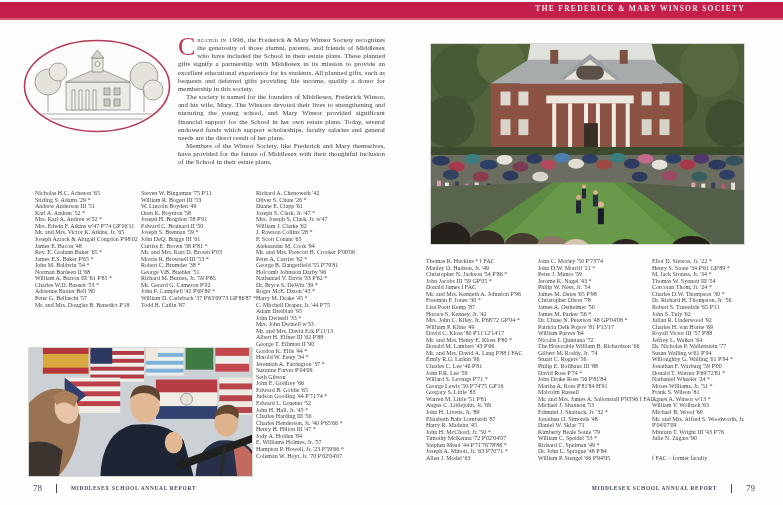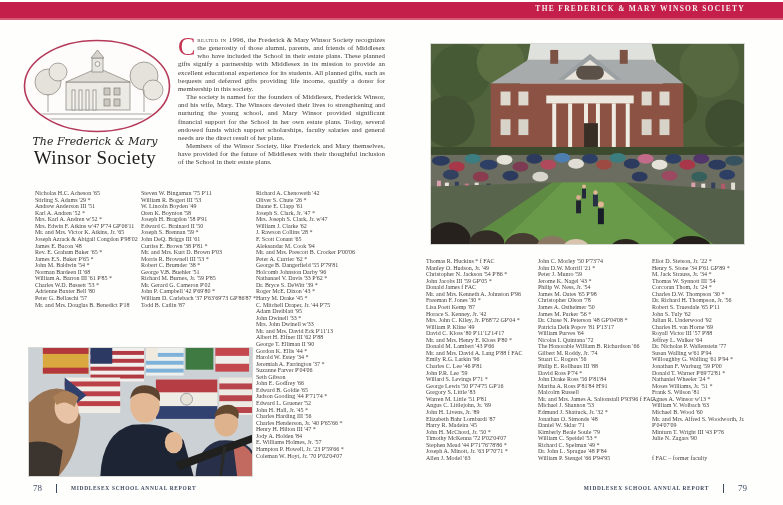--- a/index.html
+++ b/index.html
@@ -30,21 +30,21 @@
   .footnote{position:absolute;font-size:6px;color:#453e39;}
   
   .photo{position:absolute;border:1px solid #d8d8d4;box-sizing:border-box;}
   .photo svg{display:block;width:100%;height:100%;}
   
   .footer{position:absolute;top:483px;display:flex;align-items:center;gap:14px;color:#3e4a61;}
   .footer .pagenum{font-size:9px;font-family:"Liberation Serif",serif;}
   .footer .rule{width:1px;height:9px;background:#3e4a61;}
   .footer .ftitle{font-size:5.4px;font-weight:bold;letter-spacing:0.7px;}
   .footer-left{left:33px;}
-  .footer-right{right:36px;}
+  .footer-right{right:28px;}
 </style>
 </head>
 <body>
 
 <div class="spread">
 
   <div class="topbar"></div>
   <div class="topbar-label">THE FREDERICK &amp; MARY WINSOR SOCIETY</div>
 
   <div class="emblem">
@@ -74,24 +74,20 @@
         <circle cx="122" cy="38" r="14" fill="#e4e2da"></circle>
         <circle cx="131" cy="52" r="10" fill="#e9e7e0"></circle>
         <line x1="26" y1="56" x2="26" y2="74"></line>
         <line x1="122" y1="52" x2="122" y2="74"></line>
         <line x1="10" y1="76" x2="140" y2="76"></line>
         <line x1="18" y1="81" x2="132" y2="81"></line>
       </g>
     </svg>
   </div>
 
-  <div class="society-title">
-    <div class="line1">The Frederick &amp; Mary</div>
-    <div class="line2">Winsor Society</div>
-  </div>
 
   <div class="intro">
     <p><span class="dropcap">C</span><span class="lead-sc">reated in 1996,</span><span> the Frederick &amp; Mary Winsor Society recognizes the generosity of those alumni, parents, and friends of Middlesex who have included the School in their estate plans. These planned gifts signify a partnership with Middlesex in its mission to provide an excellent educational experience for its students. All planned gifts, such as bequests and deferred gifts providing life income, qualify a donor for membership in this society.</span></p>
     <p class="indent">The society is named for the founders of Middlesex, Frederick Winsor, and his wife, Mary. The Winsors devoted their lives to strengthening and nurturing the young school, and Mary Winsor provided significant financial support for the School in her own estate plans. Today, several endowed funds which support scholarships, faculty salaries and general needs are the direct result of her plans.</p>
     <p class="indent">Members of the Winsor Society, like Frederick and Mary themselves, have provided for the future of Middlesex with their thoughtful inclusion of the School in their estate plans.</p>
   </div>
 
   <div class="col" style="left:35px;top:190px;width:102px">
       <div>Nicholas H.C. Acheson '65</div>
       <div>Stirling S. Adams '29 *</div>

